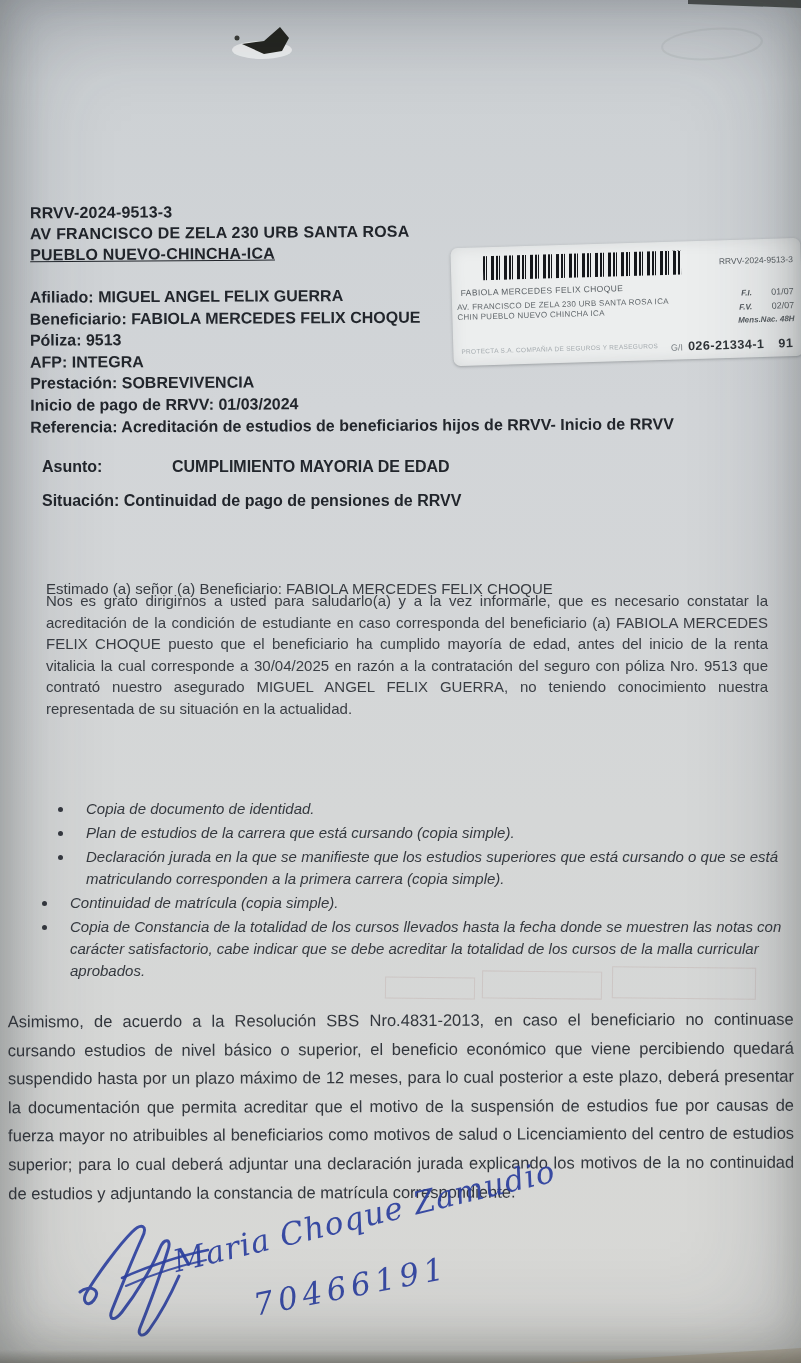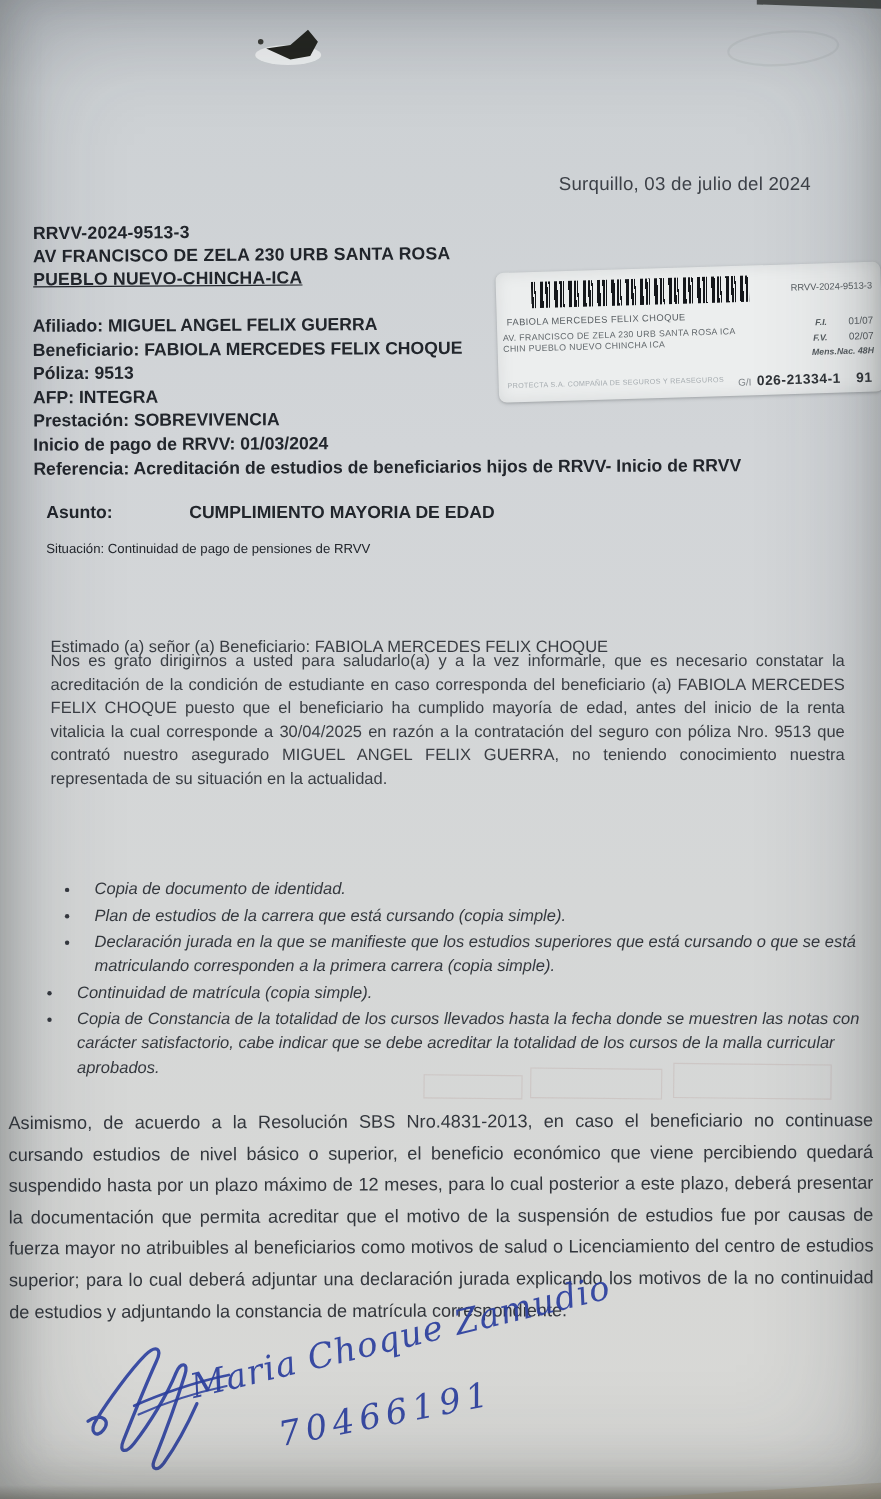--- a/index.html
+++ b/index.html
@@ -12,21 +12,21 @@
     content:""; position:absolute; inset:0; pointer-events:none;
     box-shadow: inset 0 0 110px rgba(40,45,55,.30), inset 0 -20px 40px rgba(80,75,55,.18), inset 12px 0 40px rgba(60,65,75,.12);
   }
   .abs { position:absolute; }
   .date { left:508px; top:158px; font-size:17px; color:#3d4148; letter-spacing:.2px; }
   .hdr { left:30px; top:201px; font-weight:bold; font-size:16px; line-height:21px; color:#21252b; letter-spacing:.2px; transform:rotate(-.4deg);}
   .hdr .u { text-decoration:underline; }
   .details { left:30px; top:285px; font-weight:bold; font-size:16px; line-height:21.6px; color:#22262c; transform:rotate(-.3deg); }
   .subject { left:42px; top:458px; font-weight:bold; font-size:16px; color:#22262c; }
   .subject .lbl { display:inline-block; width:130px; }
-  .situation { left:42px; top:492px; font-weight:normal; font-size:12px; color:#22262c; }
+  .situation { left:42px; top:492px; font-weight:bold; font-size:16px; color:#22262c; }
   .saluto { left:46px; top:580px; font-size:15px; color:#383c42; }
   .para1 { left:46px; top:590px; width:722px; font-size:15px; line-height:21.6px; text-align:justify; color:#3a3e44; }
   .para2 { left:40px; top:722px; width:722px; font-size:15px; line-height:21.6px; text-align:justify; color:#3a3e44; }
   .bullets { left:44px; top:794px; width:714px; margin:4px; padding-left:26px; font-style:italic; font-size:15px; line-height:22px; color:#35393f; }
   .bullets li { padding-left:12px; margin-bottom:2px; }
   .bullets li.outdent { margin-left:-16px; }
   .para3 { left:8px; top:1006px; width:786px; font-size:16.5px; line-height:28.6px; text-align:justify; color:#33373d; transform:rotate(-.2deg); }
 
   
   .sticker {
@@ -75,21 +75,20 @@
 <div class="page">
 
   <svg class="abs artifact-svg" width="801" height="90" viewBox="0 0 801 90">
     <polygon points="688,0 801,0 801,8 688,4" fill="#3a3c38" opacity="0.85"></polygon>
     <ellipse cx="262" cy="50" rx="30" ry="9" fill="#f0f2f2" opacity="0.9"></ellipse>
     <path d="M242 44 l22 -3 l16 -14 l9 11 l-7 13 l-18 3 z" fill="#23241f"></path>
     <circle cx="237" cy="38" r="2.5" fill="#3a3b36"></circle>
     <ellipse cx="712" cy="44" rx="50" ry="15" fill="none" stroke="#b7bbbe" stroke-width="2" opacity="0.55" transform="rotate(-4 712 44)"></ellipse>
   </svg>
 
-  <div class="abs date">Surquillo, 03 de julio del 2024</div>
 
   <div class="abs hdr">
     <div>RRVV-2024-9513-3</div>
     <div>AV FRANCISCO DE ZELA 230 URB SANTA ROSA</div>
     <div class="u">PUEBLO NUEVO-CHINCHA-ICA</div>
   </div>
 
   <div class="abs sticker">
     <div class="barcode"></div>
     <div class="stk-name">FABIOLA MERCEDES FELIX CHOQUE</div>

